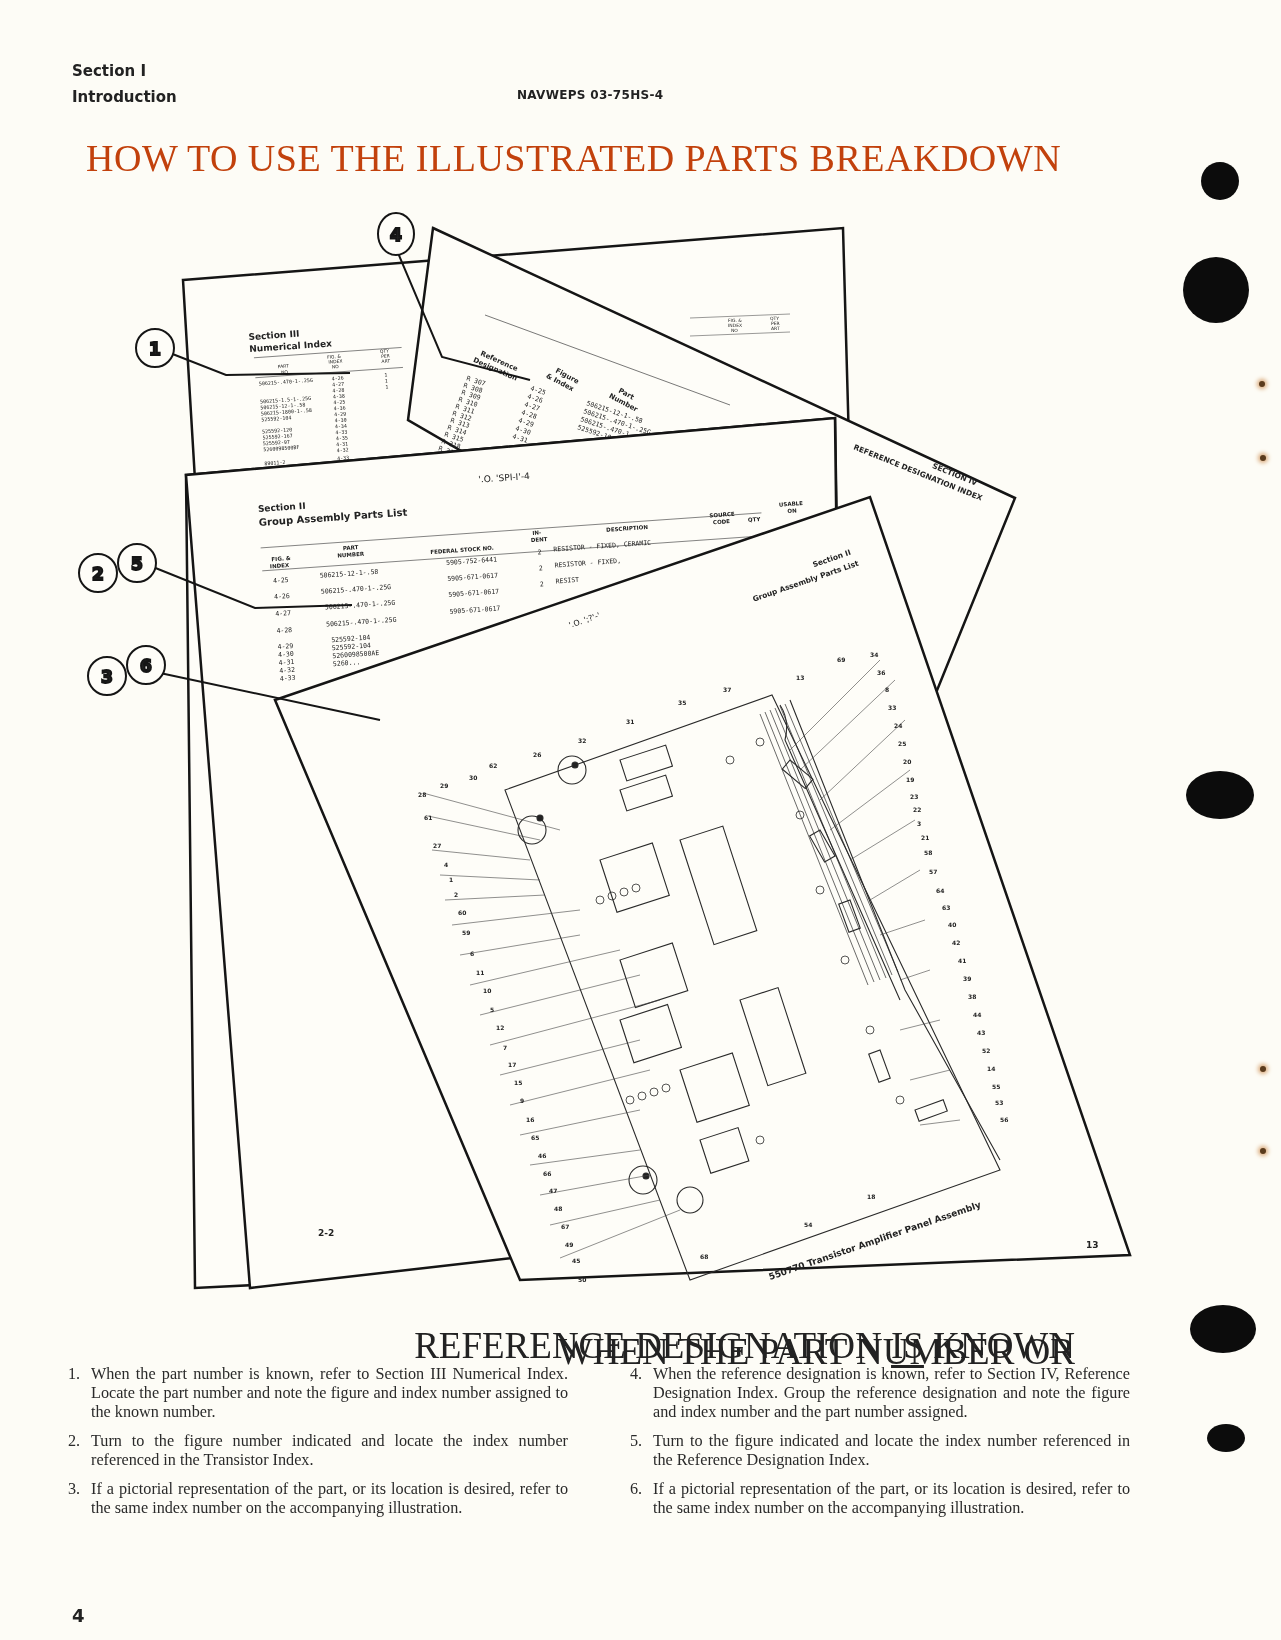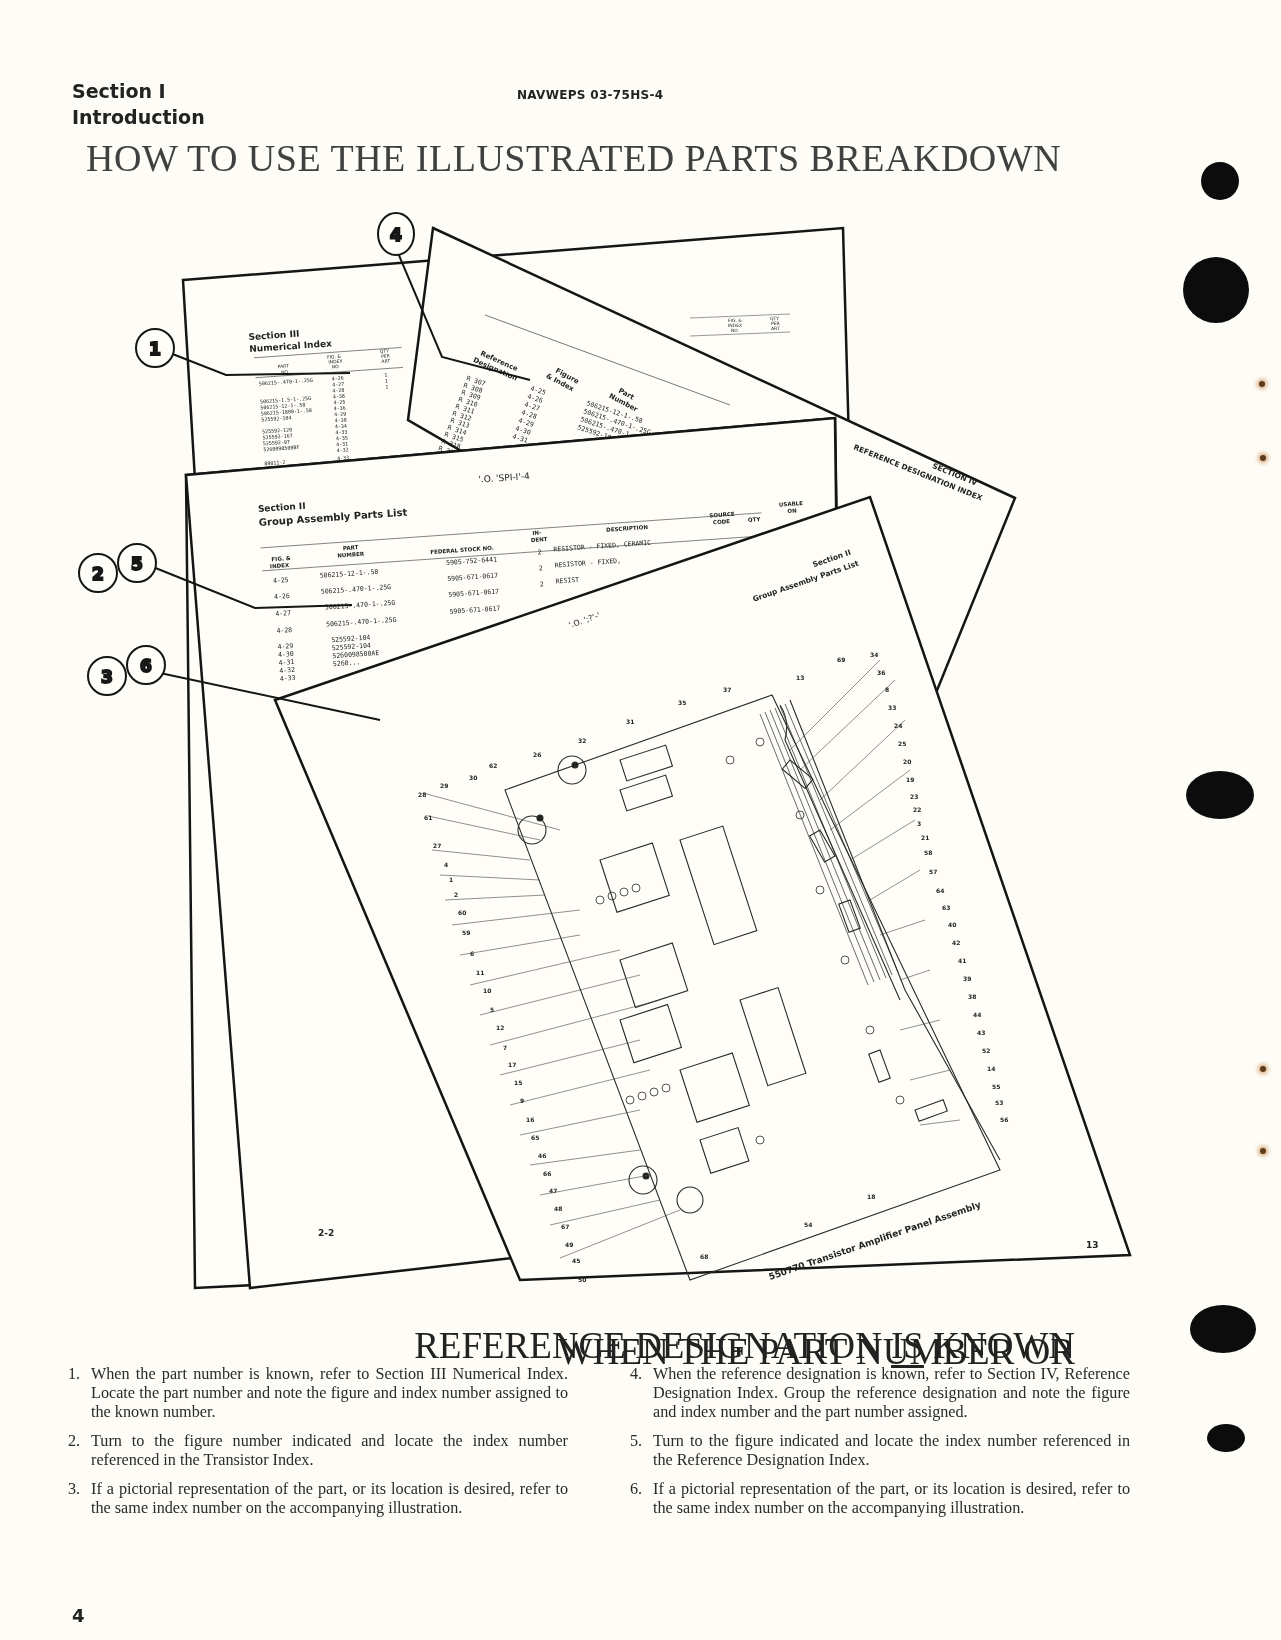--- a/index.html
+++ b/index.html
@@ -1,23 +1,23 @@
 <!DOCTYPE html>
 <html><head>
 <meta charset="utf-8">
 <style>
   html, body { margin: 0; padding: 0; }
   body {
     width: 1281px; height: 1640px; position: relative; overflow: hidden;
     background: #fdfcf6; color: #1e1e1e;
     font-family: "Liberation Serif", serif;
   }
-  .hdr-left { position: absolute; left: 72px; top: 78px; font-family: "DejaVu Sans", sans-serif; font-weight: bold; font-size: 19px; line-height: 26px; color: #222; }
+  .hdr-left { position: absolute; left: 72px; top: 58px; font-family: "DejaVu Sans", sans-serif; font-weight: bold; font-size: 15px; line-height: 26px; color: #222; }
   .hdr-center { position: absolute; left: 517px; top: 88px; font-family: "DejaVu Sans", sans-serif; font-weight: bold; font-size: 12px; color: #222; letter-spacing: 0.3px; }
-  .main-title { position: absolute; left: 86px; top: 136px; font-family: "Liberation Serif", serif; font-size: 38px; letter-spacing: 0.5px; color: #404040; white-space: nowrap; }
+  .main-title { position: absolute; left: 86px; top: 136px; font-family: "Liberation Serif", serif; font-size: 38px; letter-spacing: 0.5px; color: #c2410c; white-space: nowrap; }
   .illus { position: absolute; left: 0; top: 0; width: 1281px; height: 1640px; }
   .sub-title { position: absolute; right: 206px; font-family: "Liberation Serif", serif; font-size: 37px; color: #222; text-align: right; white-space: nowrap; background: transparent; }
   .sub-title.l1 { top: 1287px; margin-top: 43px; }
   .sub-title.l2 { top: 1324px; }
   .sub-title .ul { text-decoration: underline; text-decoration-thickness: 3px; text-underline-offset: 7px; }
   .steps { position: absolute; font-size: 16.2px; line-height: 19px; color: #2a2a2a; margin: 0; padding: 0; list-style: none; }
   .steps.left { left: 68px; top: 1365px; width: 500px; }
   .steps.right { left: 630px; top: 1365px; width: 500px; }
   .steps li { position: relative; padding-left: 23px; margin-bottom: 10px; text-align: justify; }
   .steps li .num { position: absolute; left: 0; top: 0; }

